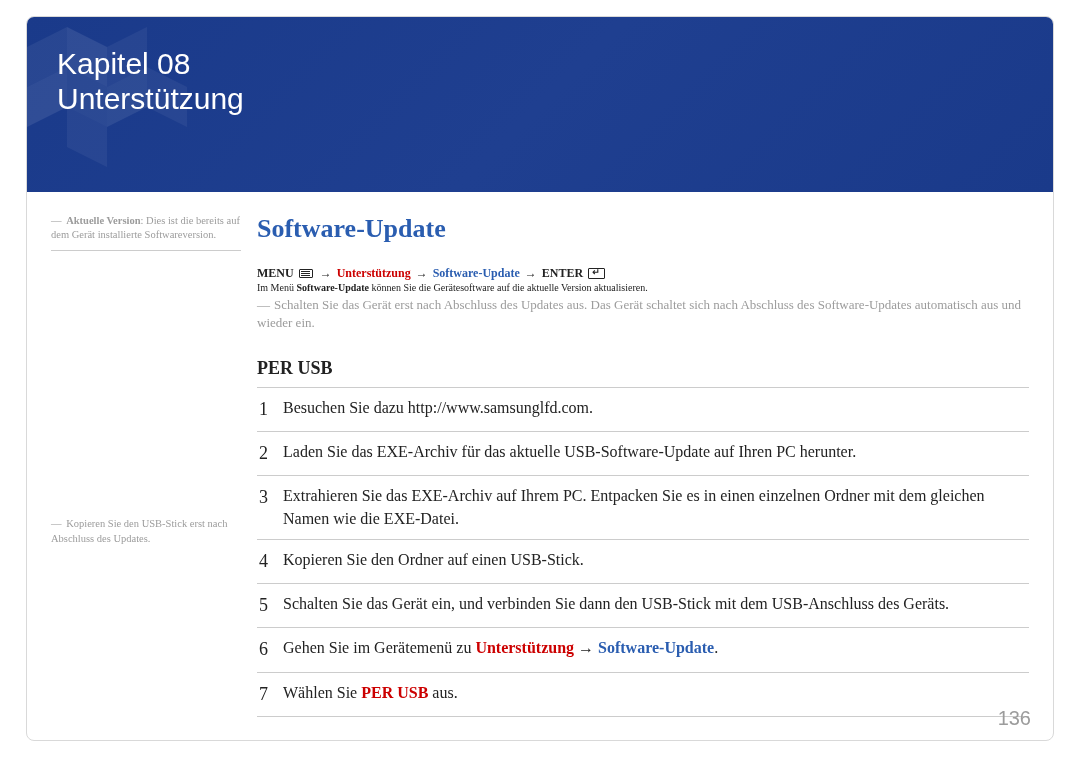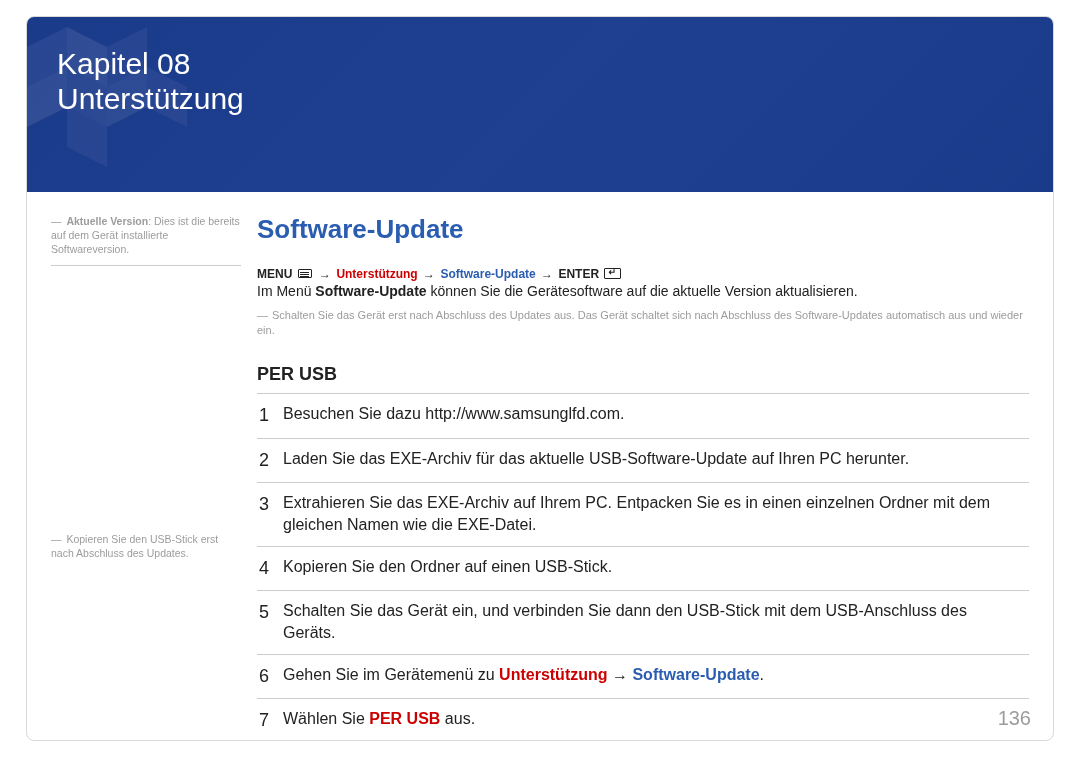--- a/index.html
+++ b/index.html
@@ -39,20 +39,21 @@
   .banner h1 {
     position: relative;
     font-weight: 400;
     font-size: 30px;
     line-height: 1.15;
     z-index: 2;
   }
   .content {
     display: flex;
     padding: 22px 24px 8px 24px;
+    font-family: Liberation Serif, serif;
   }
   .sidebar {
     width: 190px;
     flex-shrink: 0;
     font-size: 10.5px;
     color: #9c9c9c;
     line-height: 1.35;
   }
   .sidebar .note {
     margin-bottom: 258px;
@@ -105,30 +106,29 @@
     position: relative;
     margin: 0 2px 2px 2px;
   }
   .enter-icon::after {
     content: "↵";
     position: absolute;
     top: -2px; left: 3px;
     font-size: 9px;
   }
   .body-text {
-    font-size: 14px;
+    font-size: 10px;
     color: #222;
     line-height: 1.45;
   }
   .body-text .sw-bold { font-weight: 700; }
   .footnote {
-    font-size: 11px;
+    font-size: 13px;
     color: #9c9c9c;
     line-height: 1.4;
-    margin-top: 6px;
   }
   .footnote .mdash { margin-right: 4px; }
   .sub-title {
     font-size: 18px;
     font-weight: 700;
     color: #222;
     margin: 26px 0 8px 0;
   }
   table.steps {
     border-collapse: collapse;

